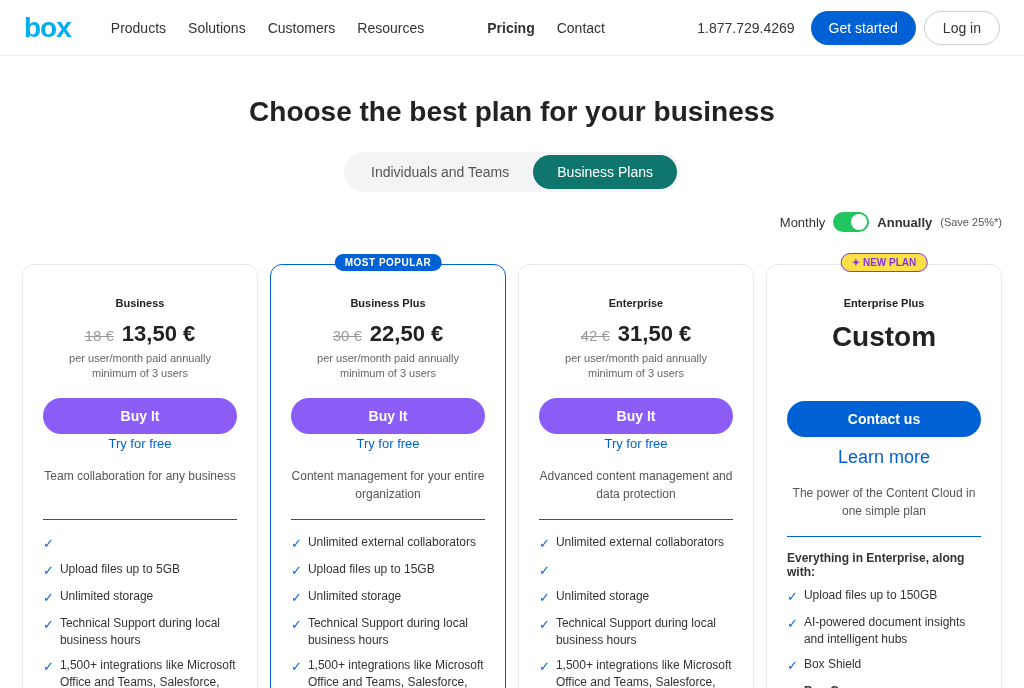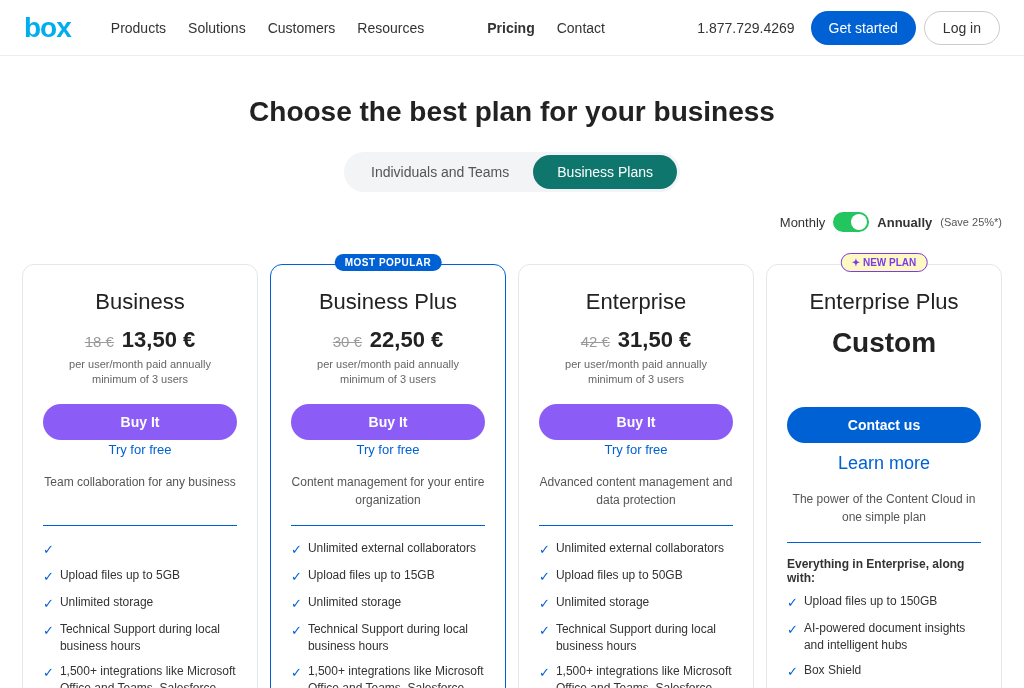--- a/index.html
+++ b/index.html
@@ -23,23 +23,23 @@
     
     .plans-wrapper { padding: 0 20px 40px; }
     .plans-grid { display: grid; grid-template-columns: repeat(4, 1fr); gap: 12px; max-width: 980px; margin: 0 auto; }
 
     
     .plan-card { border: 1px solid #e5e7eb; border-radius: 12px; padding: 24px 20px; background: #fff; position: relative; }
     .plan-card.featured { border-color: #0061d5; }
 
     .plan-badge { position: absolute; top: -12px; left: 50%; transform: translateX(-50%); white-space: nowrap; }
     .badge-most-popular { background: #0061d5; color: #fff; font-size: 10px; font-weight: 600; padding: 3px 10px; border-radius: 10px; text-transform: uppercase; letter-spacing: 0.5px; }
-    .badge-new-plan { background: #fef9c3; color: #7c3aed; font-size: 10px; font-weight: 600; padding: 3px 10px; border-radius: 10px; border: 1px solid #7c3aed; }
-
-    .plan-name { text-align: center; font-size: 22px; font-weight: 400; margin-bottom: 12px; color: #222; }
+    .badge-new-plan { background: #fde047; color: #7c3aed; font-size: 10px; font-weight: 600; padding: 3px 10px; border-radius: 10px; border: 1px solid #7c3aed; }
+
+    .plan-name { text-align: center; font-size: 11px; font-weight: 700; margin-top: 8px; margin-bottom: 12px; color: #222; }
 
     .price-row { text-align: center; margin-bottom: 4px; }
     .old-price { color: #999; text-decoration: line-through; font-size: 15px; margin-right: 4px; }
     .new-price { font-size: 22px; font-weight: 700; color: #222; }
     .price-custom { font-size: 28px; font-weight: 800; color: #222; text-align: center; margin-bottom: 4px; }
     .price-note { text-align: center; font-size: 11px; color: #666; margin-bottom: 16px; line-height: 1.4; }
 
     .btn-buy { display: block; width: 100%; background: #8b5cf6; color: #fff; border: none; border-radius: 24px; padding: 10px; font-size: 14px; font-weight: 600; cursor: pointer; margin-bottom: 2px; }
     .btn-contact { display: block; width: 100%; background: #0061d5; color: #fff; border: none; border-radius: 24px; padding: 10px; font-size: 14px; font-weight: 600; cursor: pointer; margin-bottom: 10px; }
     .btn-try-free { display: block; text-align: center; color: #0061d5; font-size: 13px; text-decoration: none; cursor: pointer; margin-bottom: 16px; }
@@ -182,21 +182,20 @@
       <a class="btn-try-free">Try for free</a>
       <div class="plan-desc">Advanced content management and data protection</div>
       <hr class="divider">
       <ul class="features-list">
         <li>
             <span class="check-icon">✓</span>
             <span class="feature-text">Unlimited external collaborators</span>
           </li>
         <li>
             <span class="check-icon">✓</span>
-            <span class="feature-text">Upload files up to 50GB</span>
           </li>
         <li>
             <span class="check-icon">✓</span>
             <span class="feature-text">Unlimited storage</span>
           </li>
         <li>
             <span class="check-icon">✓</span>
             <span class="feature-text">Technical Support during local business hours</span>
           </li>
         <li>

